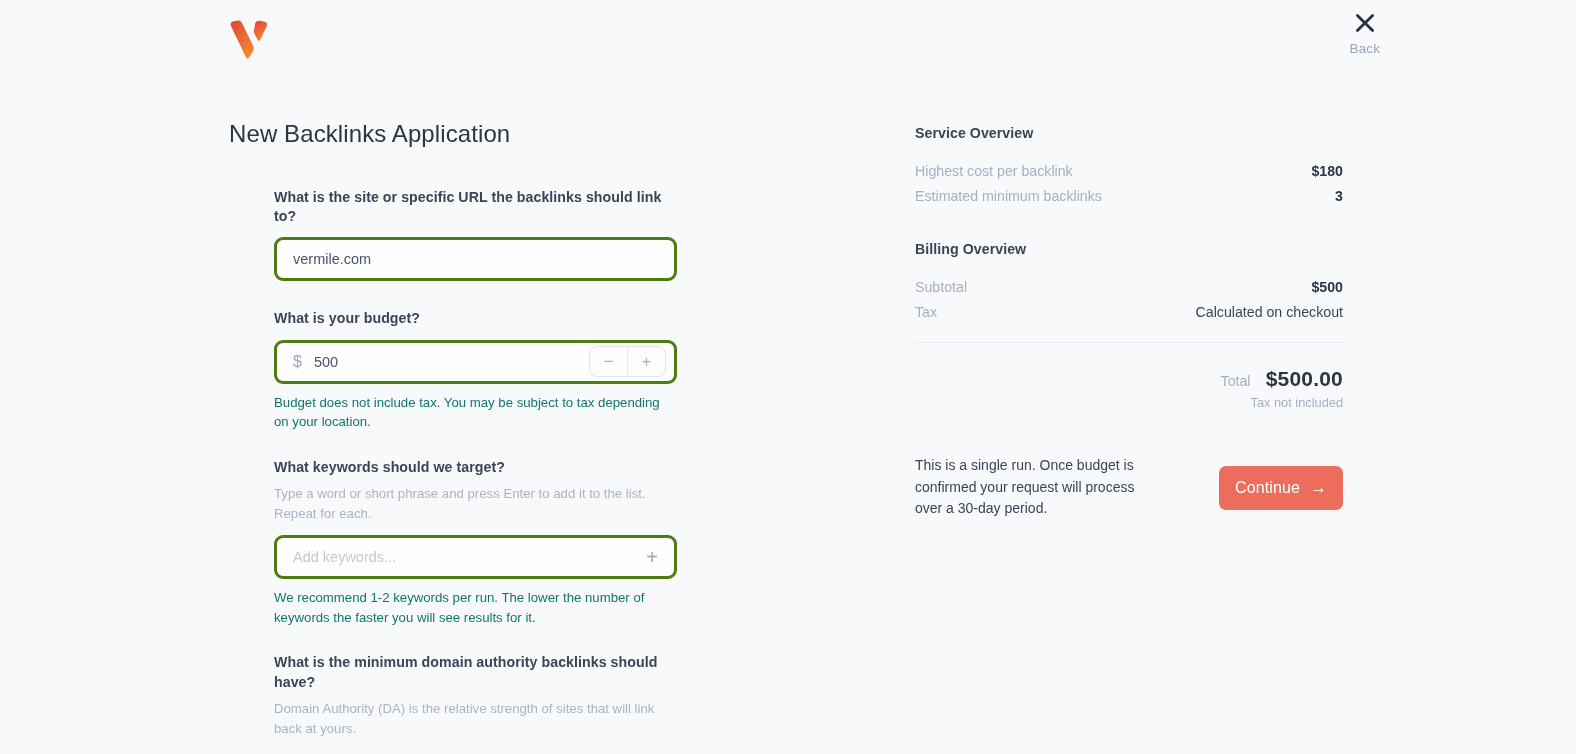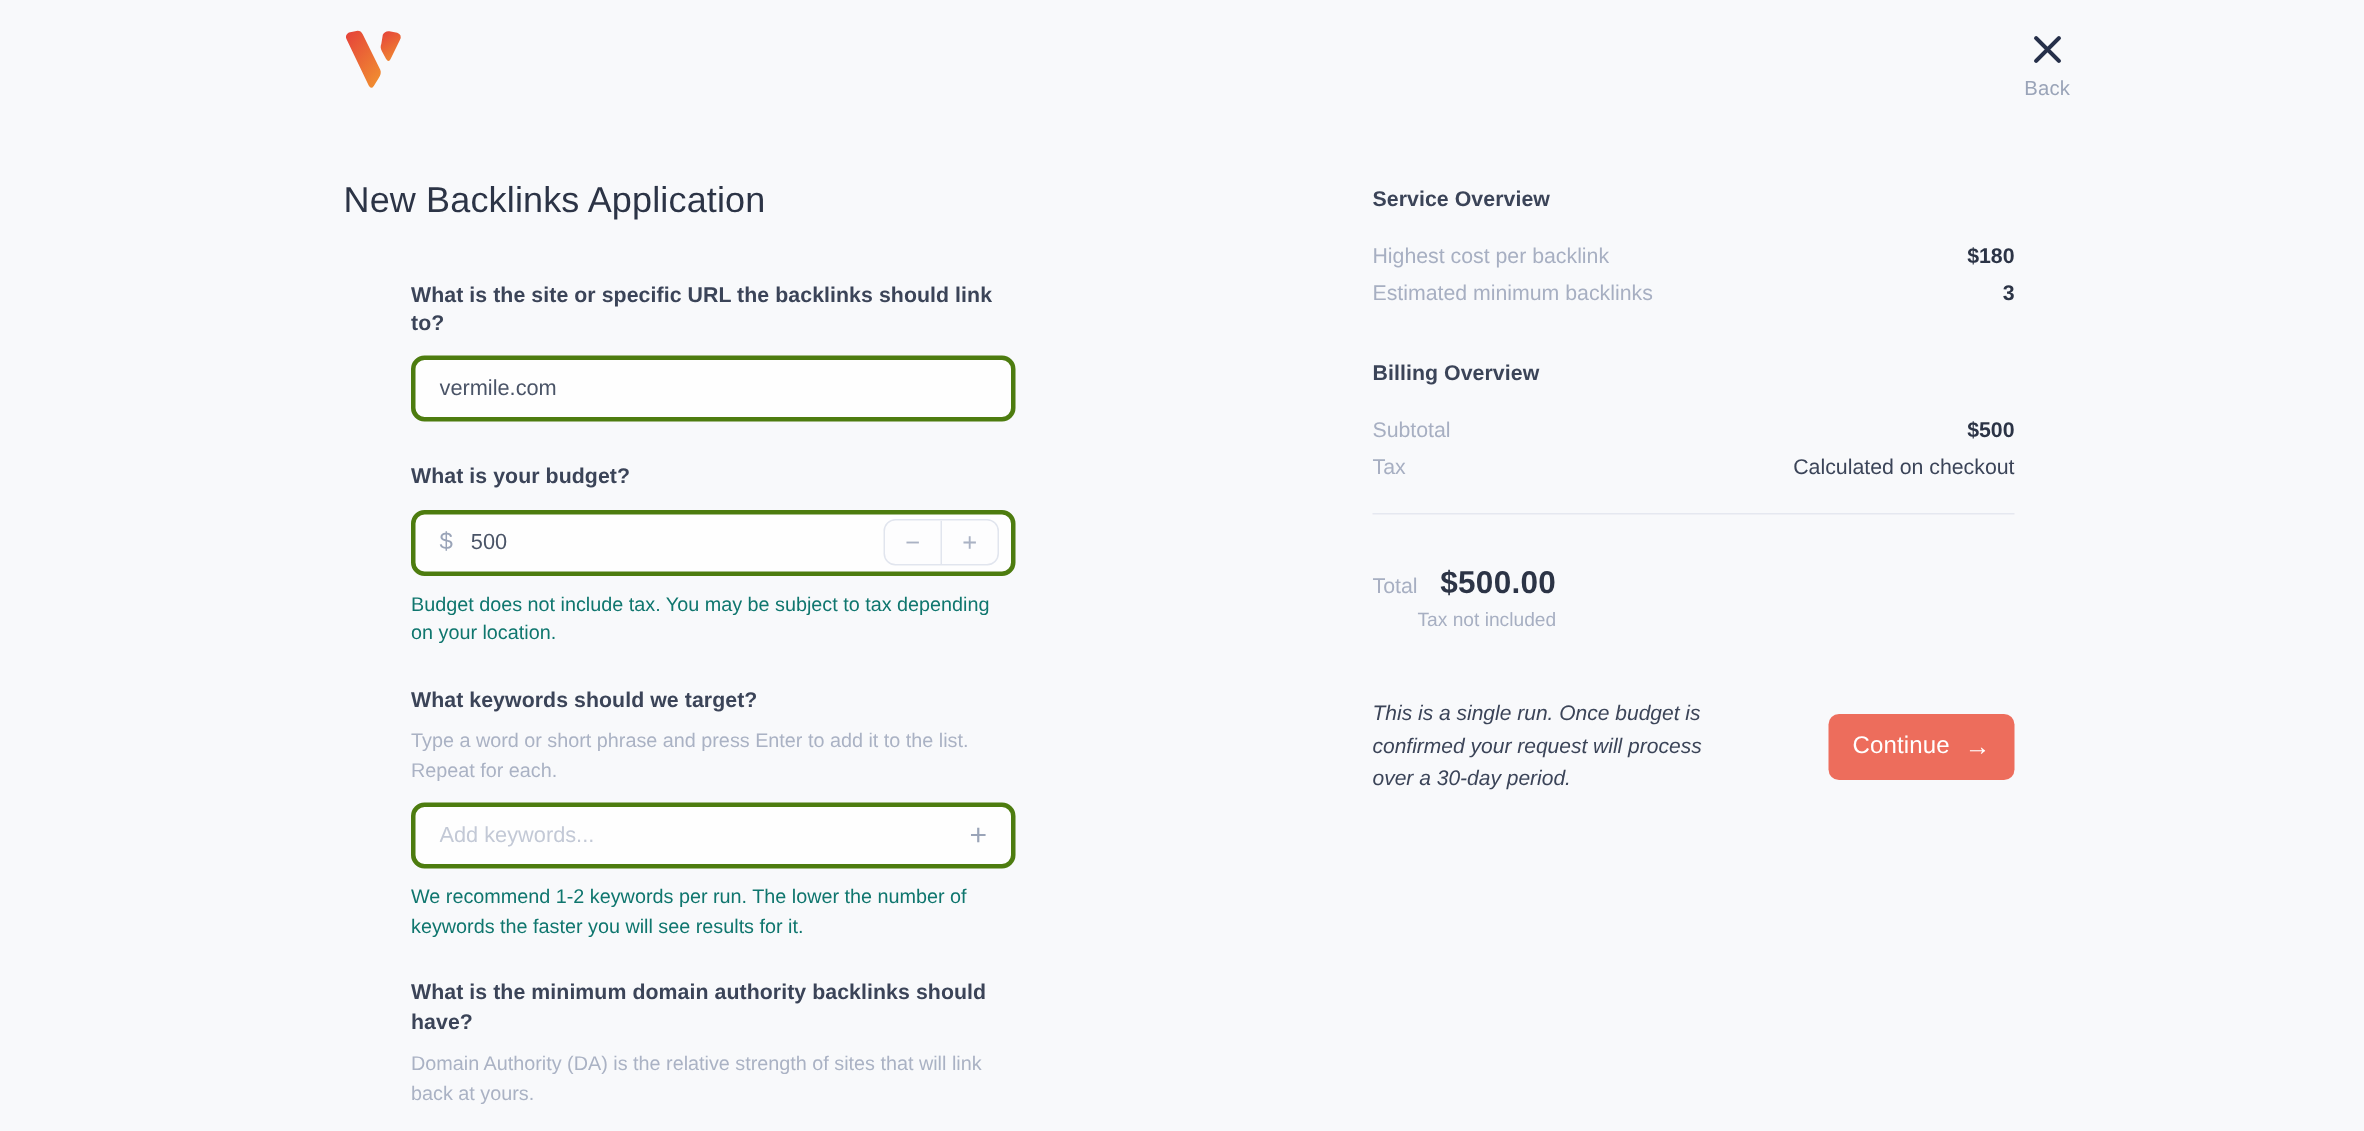--- a/index.html
+++ b/index.html
@@ -10,21 +10,21 @@
     overflow: hidden;
   }
   .page { position: relative; width: 1576px; height: 754px; }
 
   
   .logo { position: absolute; left: 229px; top: 20px; width: 48px; height: 40px; }
   .logo svg { display: block; }
 
   
   .back-btn {
-    position: absolute; right: 196px; top: 20px;
+    position: absolute; right: 196px; top: 10px;
     display: flex; flex-direction: column; align-items: center;
     cursor: pointer; user-select: none;
   }
   .back-x { width: 26px; height: 26px; }
   .back-label {
     margin-top: 5px; font-size: 13.5px; color: #9aa4b8; letter-spacing: .1px;
   }
 
   
   .left { position: absolute; left: 229px; top: 120px; width: 448px; }
@@ -109,34 +109,34 @@
     display: flex; justify-content: space-between; align-items: baseline;
     margin-bottom: 9px;
   }
   .row .k { font-size: 14.2px; color: #a7afc2; }
   .row .v { font-size: 14.2px; color: #2c3446; font-weight: 700; }
   .row .v.plain { font-weight: 400; color: #3b4458; }
   .gap-28 { height: 28px; }
   .divider { height: 1px; background: #e5e8f0; margin: 22px 0 0 0; }
 
   .total-row {
-    display: flex; justify-content: flex-start; align-items: flex-start;
-    margin-top: 34px;
+    display: flex; justify-content: flex-end; align-items: flex-start;
+    margin-top: 24px;
   }
   .total-k { font-size: 14.2px; color: #a7afc2; padding-top: 6px; }
   .total-right { text-align: right; }
   .total-v { font-size: 21px; font-weight: 700; color: #2c3446; letter-spacing: .2px; }
   .total-note { font-size: 12.8px; color: #a7afc2; margin-top: 4px; }
 
   .cta-zone {
     display: flex; justify-content: space-between; align-items: center;
     margin-top: 45px;
   }
   .cta-note {
-    font-size: 14px; color: #3b4458; line-height: 1.55; max-width: 250px; font-style: italic;
+    font-size: 14px; color: #3b4458; line-height: 1.55; max-width: 250px;
   }
   .continue-btn {
     display: flex; align-items: center; gap: 10px;
     background: #ed6d5c; color: #fff; border: 0; border-radius: 7px;
     padding: 0 16px; height: 44px; font-size: 16px;
     font-family: "Liberation Sans", sans-serif; cursor: pointer;
     letter-spacing: .1px;
   }
   .continue-btn .arr { font-size: 17px; line-height: 1; }
 </style>

